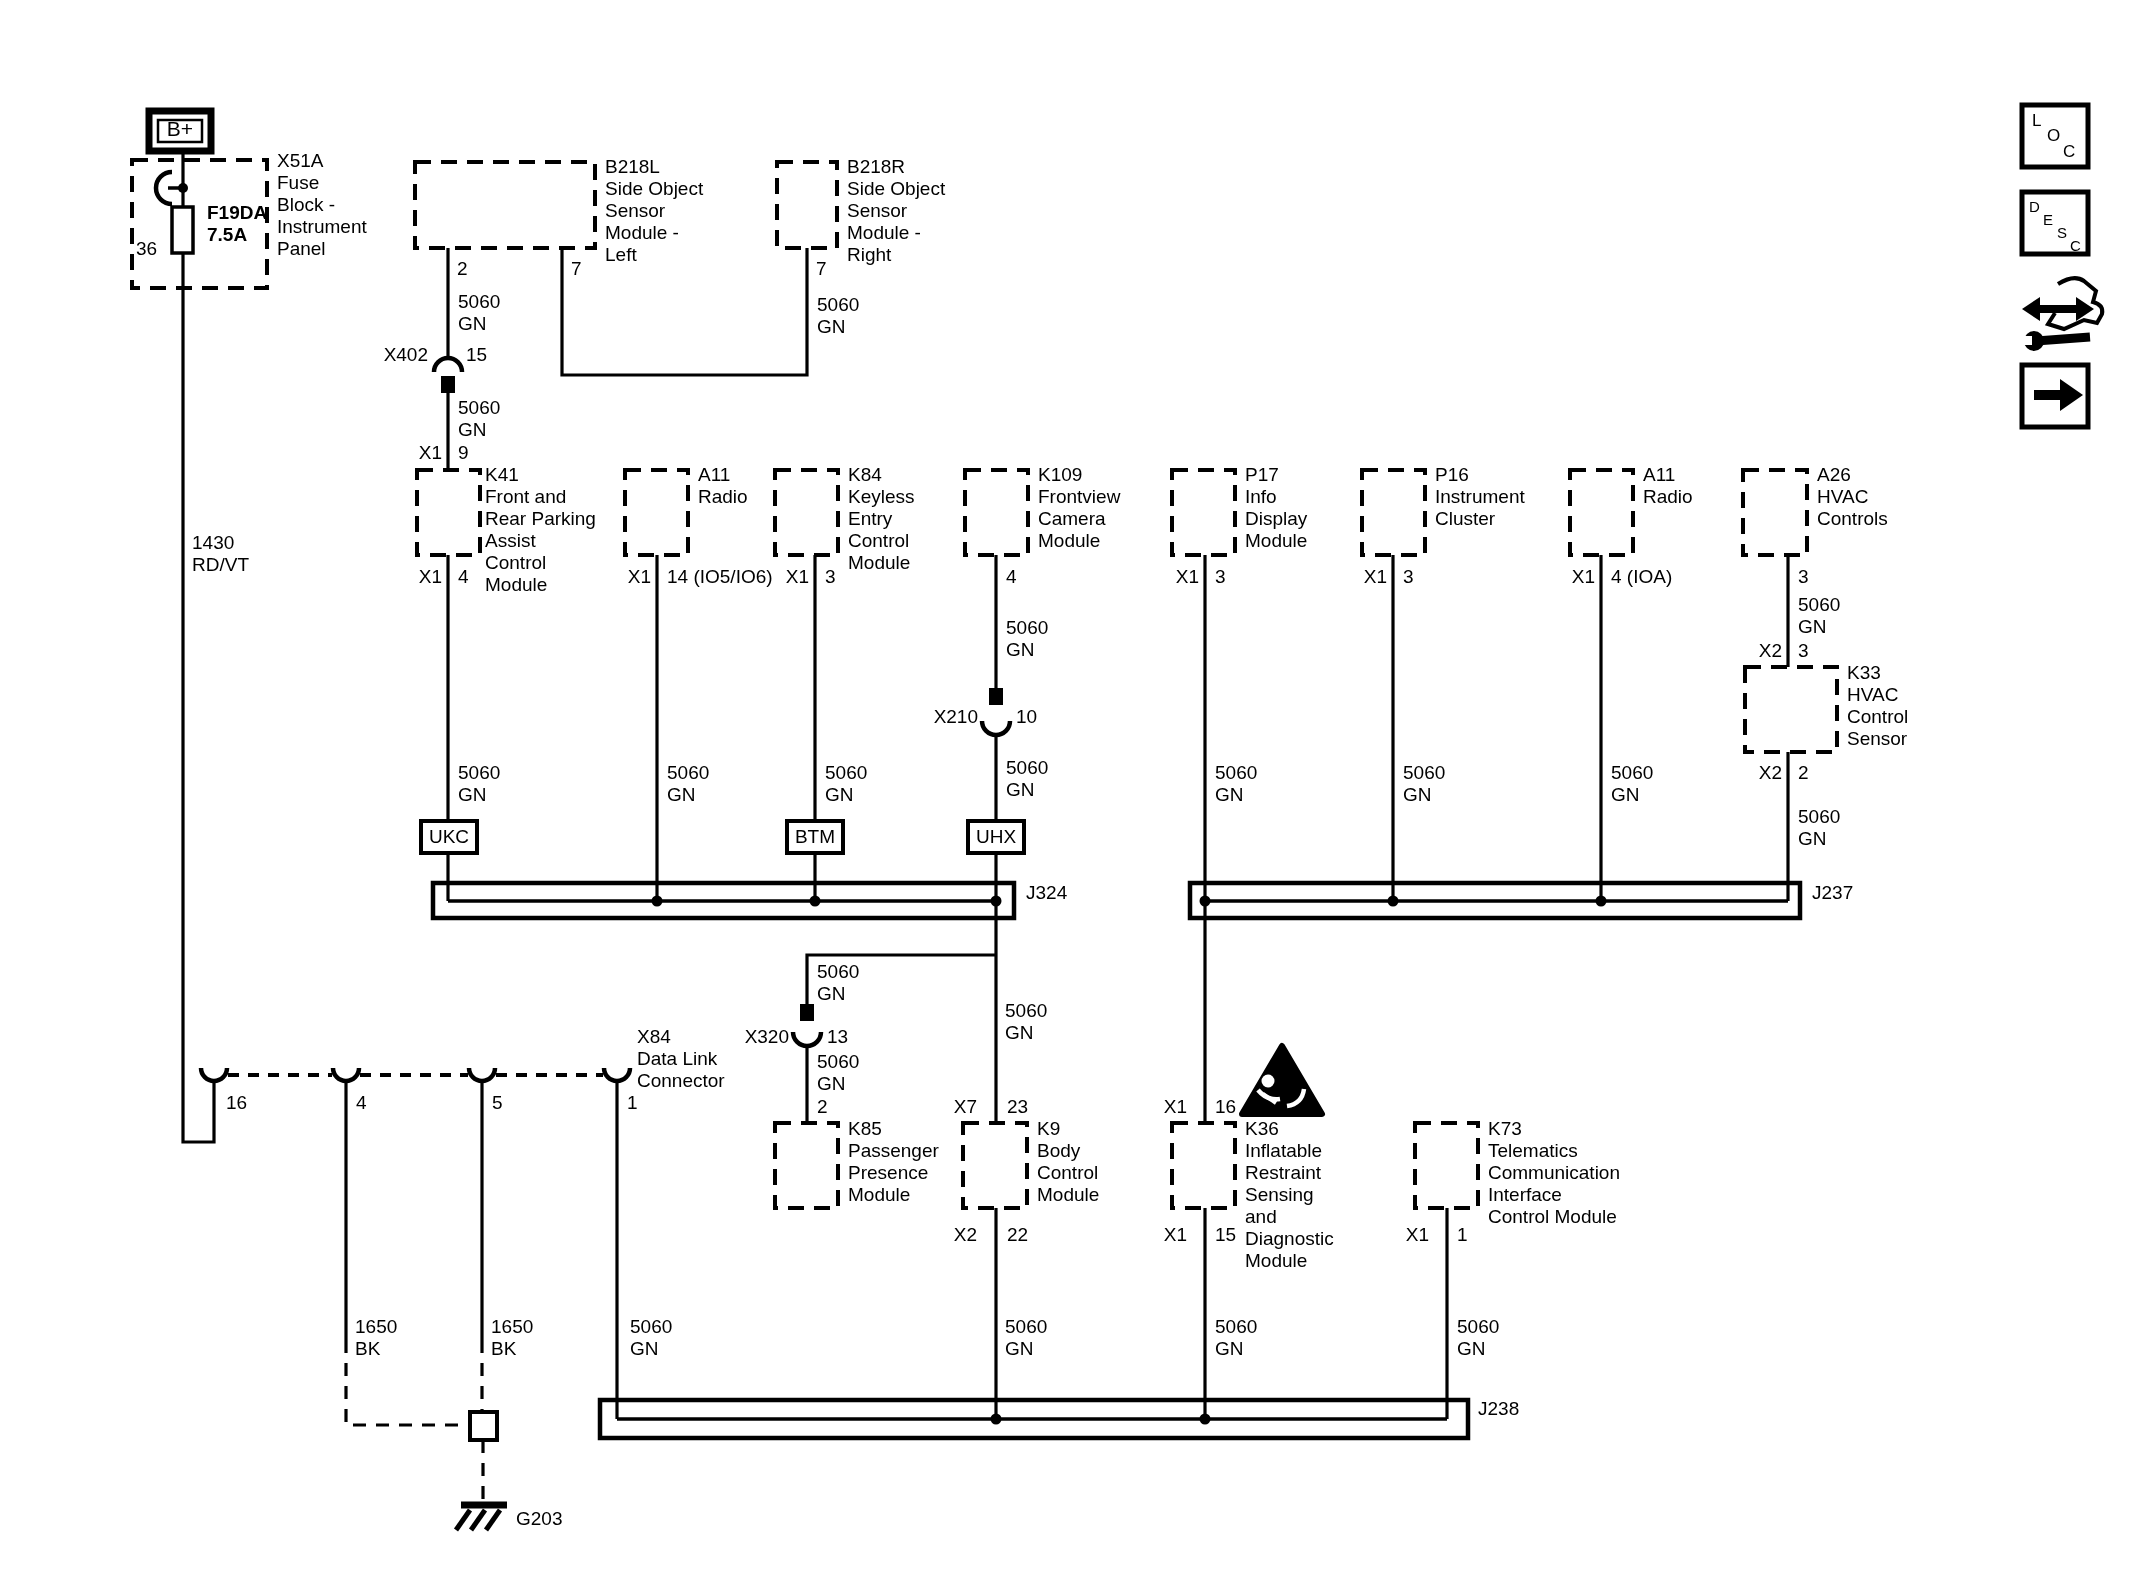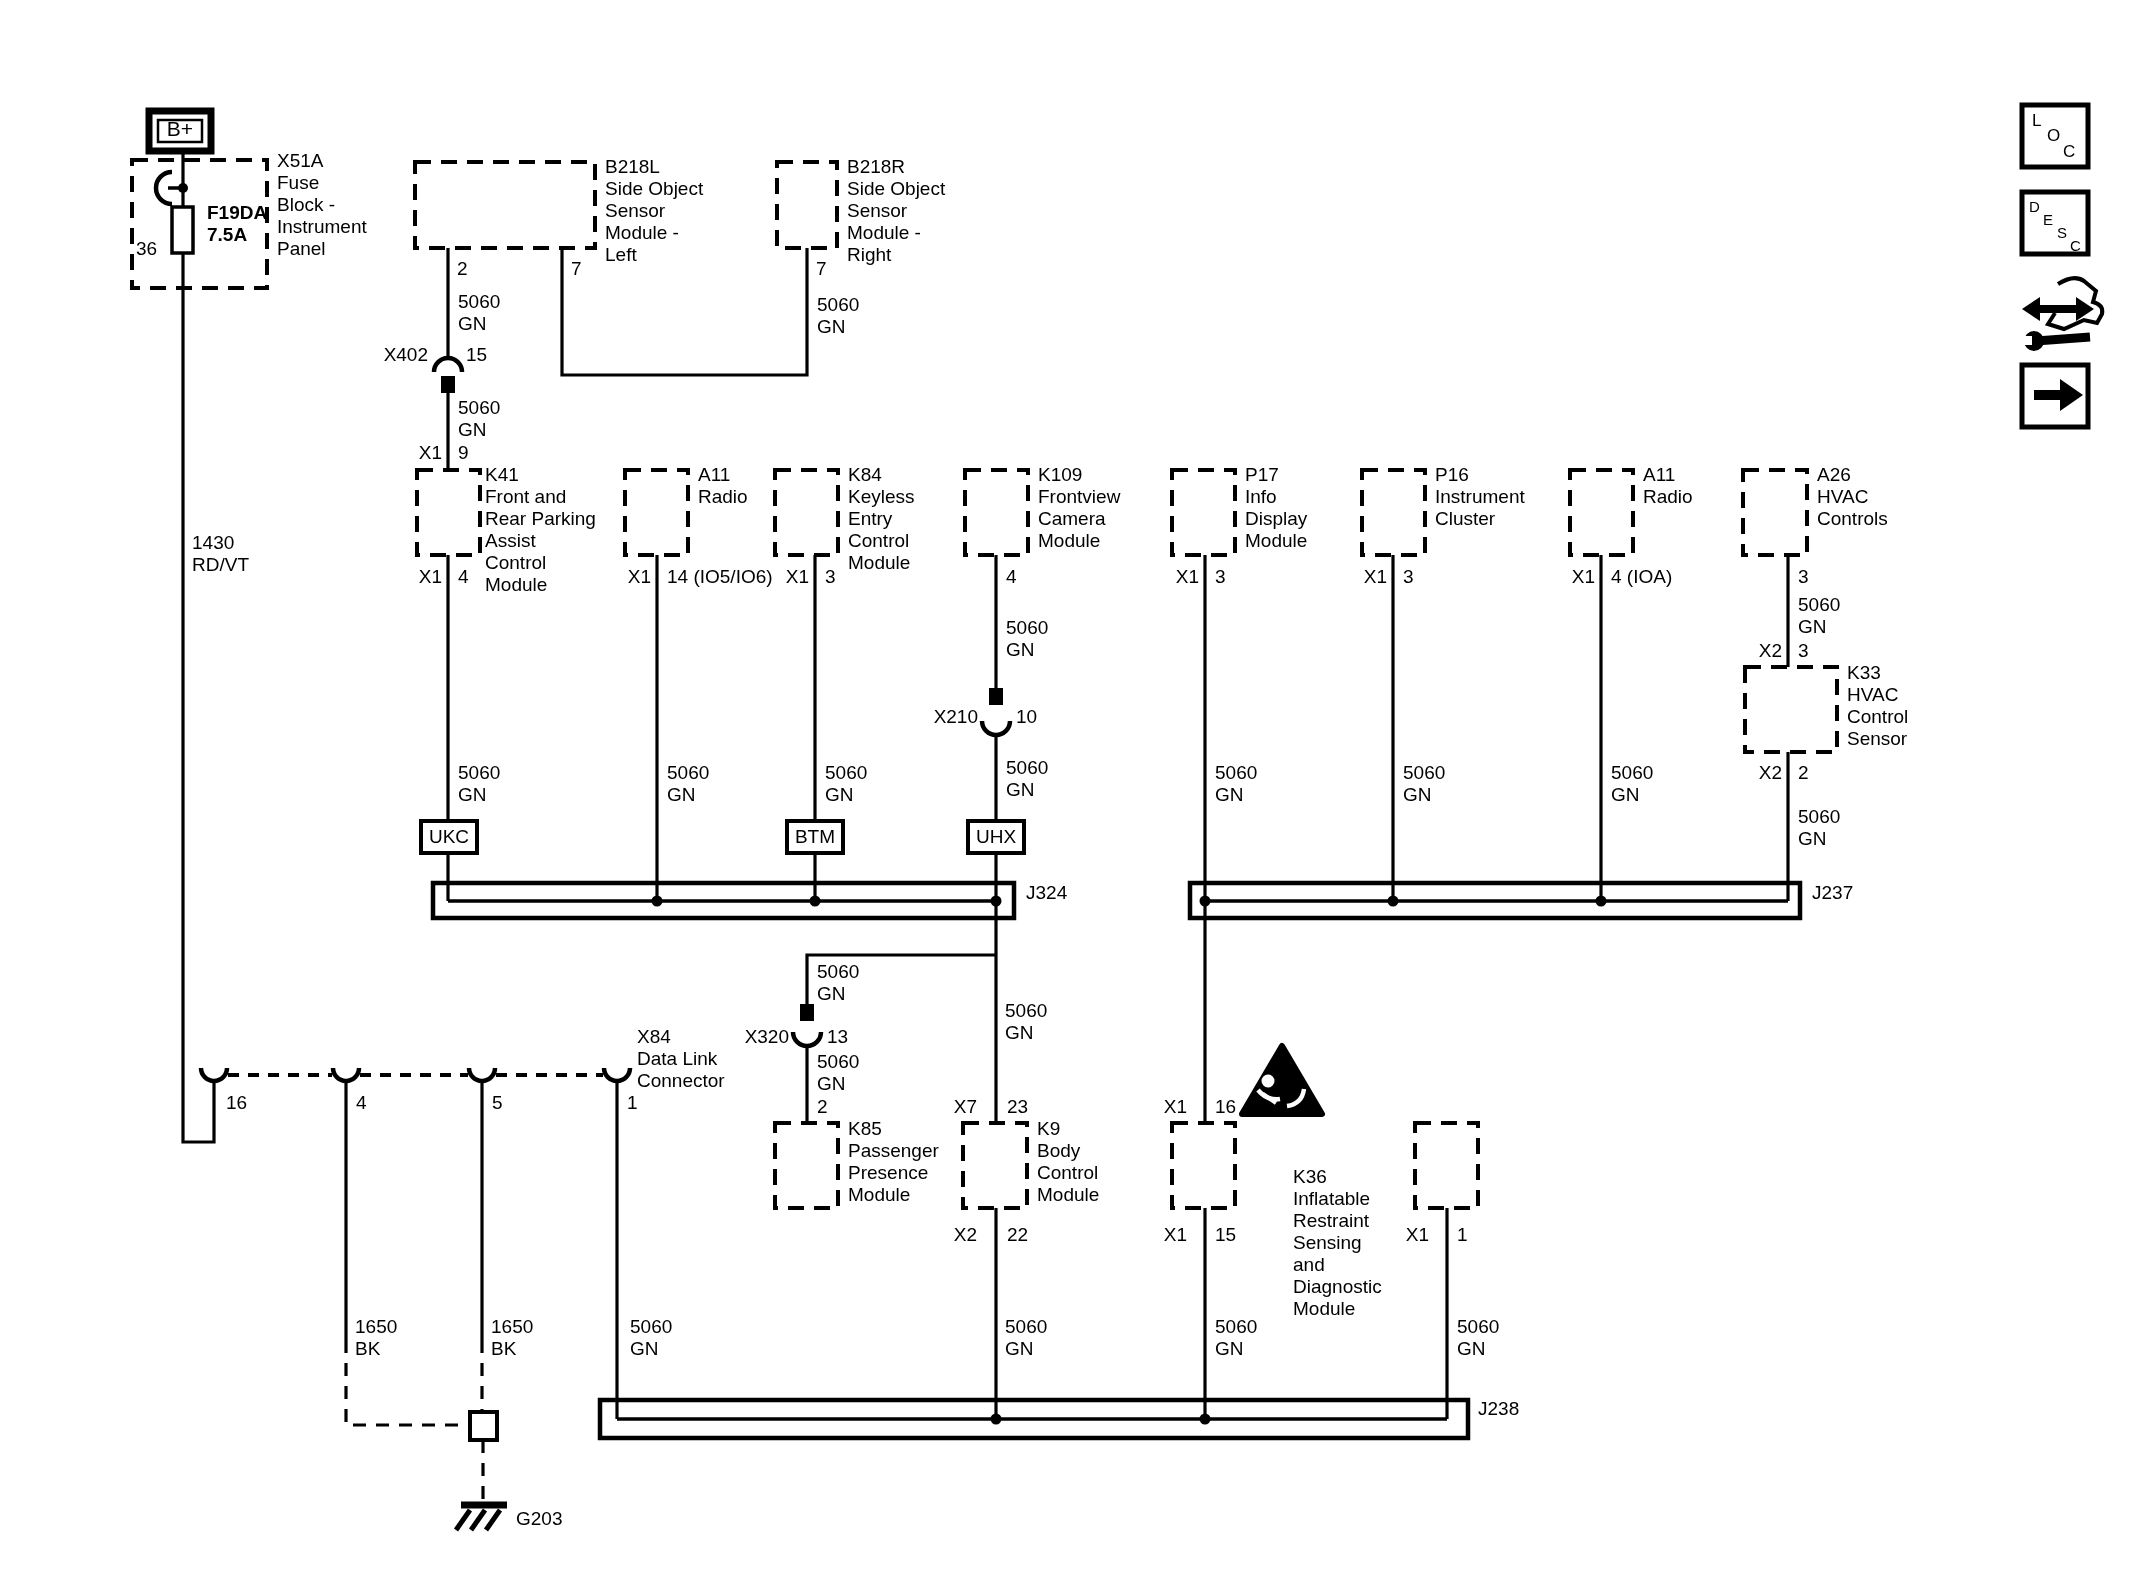--- a/index.html
+++ b/index.html
@@ -283,30 +283,35 @@
   <span class="t" style="left:1007px;top:1096px;">23</span>
   <span class="t" style="left:1037px;top:1118px;">K9
 Body
 Control
 Module</span>
   <span class="t r" style="left:941px;top:1224px;width:36px;">X2</span>
   <span class="t" style="left:1007px;top:1224px;">22</span>
 
   <span class="t r" style="left:1151px;top:1096px;width:36px;">X1</span>
   <span class="t" style="left:1215px;top:1096px;">16</span>
-  <span class="t" style="left:1293px;top:1118px;margin-top:48px;">K36
+  <span class="t" style="left:1245px;top:1118px;">K36
 Inflatable
 Restraint
 Sensing
 and
 Diagnostic
 Module</span>
   <span class="t r" style="left:1151px;top:1224px;width:36px;">X1</span>
   <span class="t" style="left:1215px;top:1224px;">15</span>
 
+  <span class="t" style="left:1488px;top:1118px;">K73
+Telematics
+Communication
+Interface
+Control Module</span>
   <span class="t r" style="left:1393px;top:1224px;width:36px;">X1</span>
   <span class="t" style="left:1457px;top:1224px;">1</span>
 
   <span class="t" style="left:458px;top:291px;">5060
 GN</span>
   <span class="t" style="left:817px;top:294px;">5060
 GN</span>
   <span class="t" style="left:458px;top:397px;">5060
 GN</span>
   <span class="t" style="left:458px;top:762px;">5060

